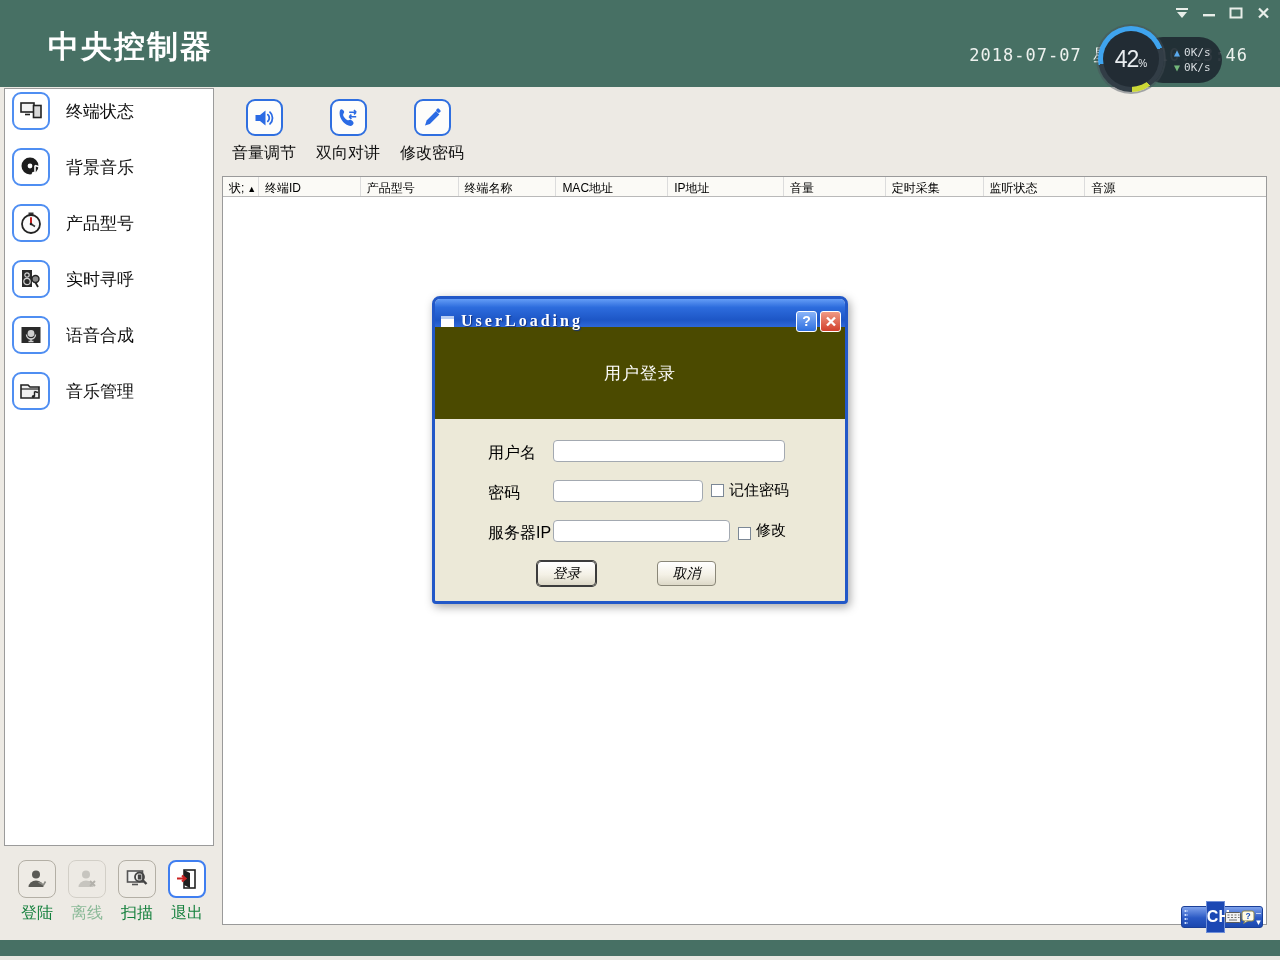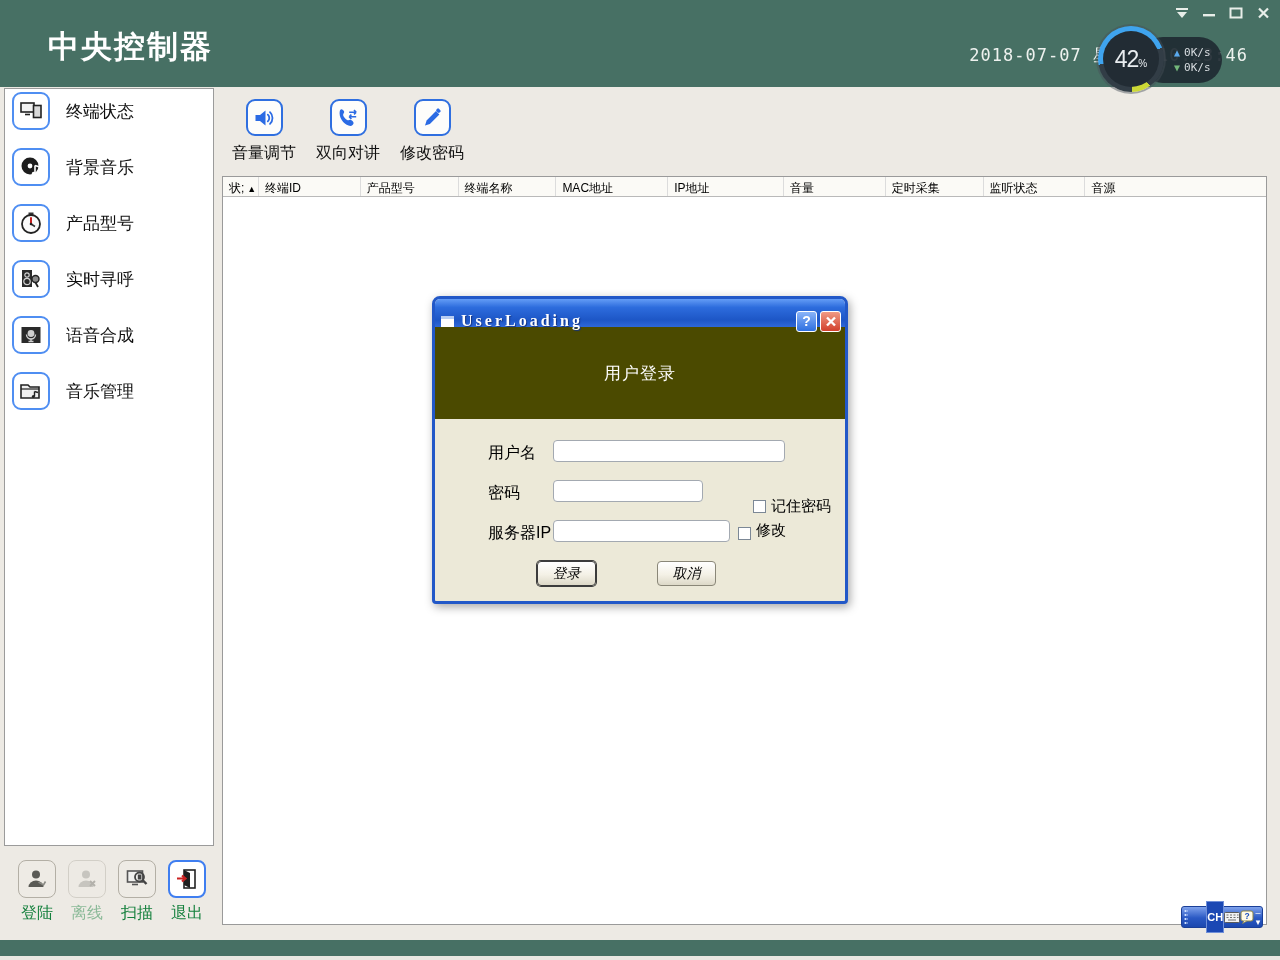--- a/index.html
+++ b/index.html
@@ -80,21 +80,21 @@
 
   
   .statusbar { position:absolute; left:0; top:940px; width:1280px; height:16px; background:#477064; }
   .bottom-edge { position:absolute; left:0; top:956px; width:1280px; height:4px; background:#e9e7e1; }
   .langbar { position:absolute; left:1181px; top:906px; width:82px; height:22px; border-radius:3px;
              background:linear-gradient(#7fa2ec 0%, #2a59c4 55%, #1c48ae 100%); border:1px solid #1a3f97;
              display:flex; align-items:center; }
   .lb-handle { width:7px; height:16px; margin-left:2px;
                background-image:radial-gradient(circle, #cfe0ff 1px, transparent 1.2px); background-size:3px 4px; }
   .lb-lang { width:19px; height:32px; margin-left:18px; background:#1b48b4; border:1px solid #6f8fd8; color:#fff;
-             font-size:11px; font-weight:bold; display:grid; place-items:center; cursor:pointer; }
+             font-size:16px; font-weight:bold; display:grid; place-items:center; cursor:pointer; }
   .lb-ico { width:19px; height:18px; display:grid; place-items:center; cursor:pointer; }
   .lb-right { margin-left:auto; width:13px; display:flex; flex-direction:column; align-items:center; gap:1px; }
   .lb-min, .lb-arrow { color:#ffffff; font-size:9px; line-height:8px; cursor:pointer; }
 </style>
 </head>
 <body>
 
 <div class="app">
 
   <div class="titlebar">
@@ -356,21 +356,21 @@
     <div class="dlg-banner">
       <span class="dlg-banner-text">用户登录</span>
     </div>
 
     <div class="dlg-form">
       <label class="dlg-label" style="top:24px;">用户名</label>
       <input class="dlg-input" style="left: 118px; top: 21px; width: 232px;" type="text" value="">
 
       <label class="dlg-label" style="top:64px;">密码</label>
       <input class="dlg-input" style="left: 118px; top: 61px; width: 150px;" type="password" value="">
-      <span class="dlg-check" style="left:276px; top:78px;margin-left:42px;">
+      <span class="dlg-check" style="left:276px; top:62px;">
         <span class="cbox"></span>
         <span>记住密码</span>
       </span>
 
       <label class="dlg-label" style="top:104px;">服务器IP</label>
       <input class="dlg-input" style="left: 118px; top: 101px; width: 177px;" type="text" value="">
       <span class="dlg-check" style="left:303px; top:102px;align-items:flex-end;">
         <span class="cbox"></span>
         <span>修改</span>
       </span>

